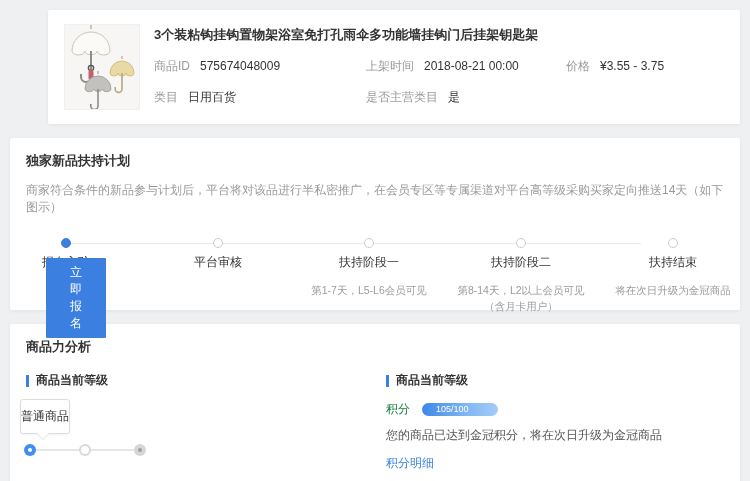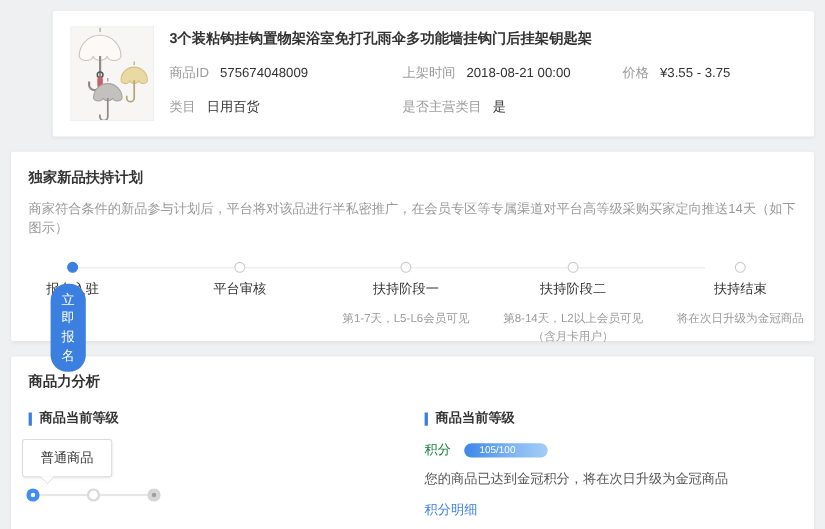--- a/index.html
+++ b/index.html
@@ -50,36 +50,36 @@
   .step-label {
     position:absolute; top:16px; left:-60px; width:120px;
     text-align:center; color:#333; font-size:12px; white-space:nowrap;
   }
   .step-sub {
     position:absolute; top:33px; left:-65px; width:130px;
     text-align:center; color:#9b9b9b; font-size:10.5px; line-height:1.5;margin-top:12px;
   }
   .apply-btn {
     position:absolute; top:20px; left:-20px;
-    background:#3b7fe0; color:#fff; border:none; border-radius:15px;
-    font-size:12px; padding:6px 10px; cursor:pointer;
+    background:#3b7fe0; color:#fff; border:none; border-radius:1px;
+    font-size:12px; padding:6px 24px; cursor:pointer;
     font-family:inherit;
   }
 
   
   .ana-cols { display:flex; margin-top:16px; }
   .ana-left { flex:0 0 360px; }
   .ana-right { flex:1; }
   .sub-head { display:flex; align-items:center; }
   .blue-bar { width:3px; height:12px; background:#3b7fe0; margin-right:7px; }
   .sub-head-text { font-weight:bold; color:#333; font-size:12px; }
   .level-tip {
     display:inline-block; position:relative; margin-top:10px; margin-left:-6px;
     border:1px solid #ddd; border-radius:3px; background:#fff;
-    padding:8px 16px; color:#333; box-shadow:0 1px 3px rgba(0,0,0,.05);
+    padding:8px 0; color:#333; box-shadow:0 1px 3px rgba(0,0,0,.05);
   }
   .level-tip:after, .level-tip:before {
     content:""; position:absolute; left:16px; border:6px solid transparent;
   }
   .level-tip:after  { top:100%; border-top-color:#fff; }
   .level-tip:before { top:calc(100% + 1px); border-top-color:#ddd; }
   .level-slider { position:relative; height:14px; width:122px; margin-top:9px; margin-left:-2px; }
   .slider-line { position:absolute; top:6px; left:6px; right:6px; height:2px; background:#e6e6e6; }
   .sl-dot { position:absolute; top:1px; width:12px; height:12px; border-radius:50%; }
   .sl-dot--active { left:0; background:#3f8ef0; }

